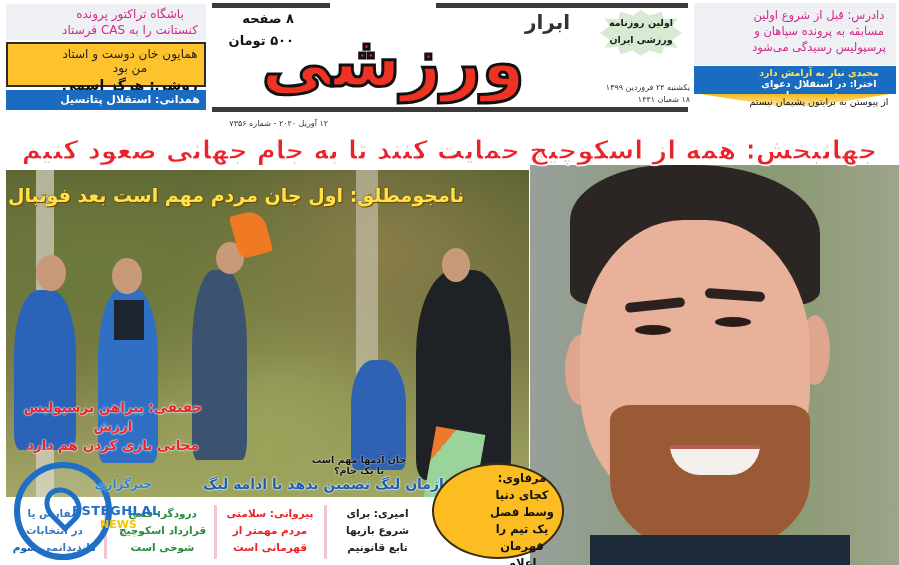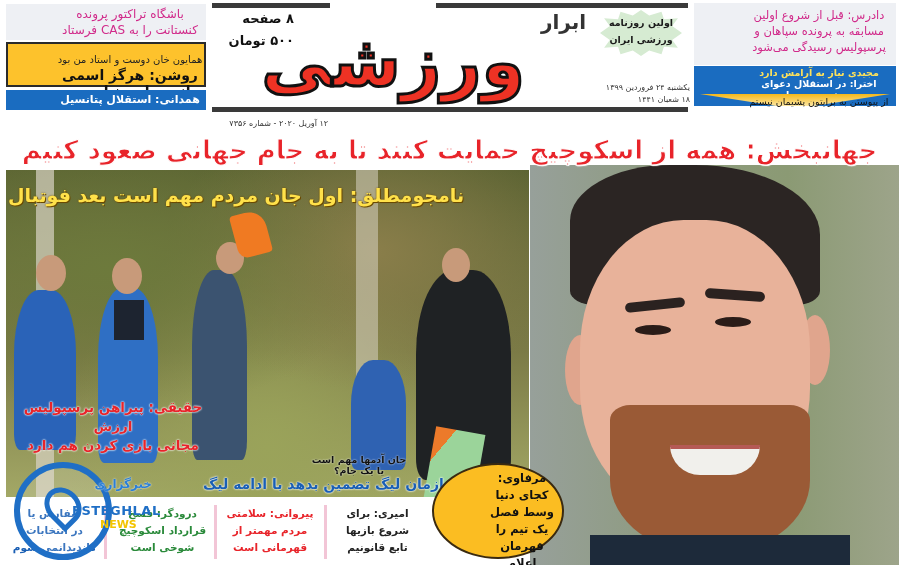--- a/index.html
+++ b/index.html
@@ -6,36 +6,36 @@
   html, body { width: 899px; height: 565px; overflow: hidden; background: #ffffff; }
   body { position: relative; font-family: "DejaVu Sans", sans-serif; direction: rtl; }
 
   .abs { position: absolute; }
   .center { text-align: center; padding-left: 48px; }
 
   
   .left-col { left: 0; top: 0; width: 210px; height: 115px; }
   .box-pink { left: 6px; top: 4px; width: 200px; height: 36px; background: #eef0f4; color: #d12a8a; font-size: 12px; line-height: 16px; padding-top: 2px; }
   .box-yellow { left: 6px; top: 42px; width: 200px; height: 45px; background: #fdc22c; border: 2px solid #2b2b2b; }
-  .box-yellow .sub { font-size: 10px; color: #222; margin-top: 10px; }
+  .box-yellow .sub { font-size: 12px; color: #222; margin-top: 3px; }
   .box-yellow .main { font-size: 14px; font-weight: bold; color: #111; margin-top: 2px; }
   .box-blue-left { left: 6px; top: 90px; width: 200px; height: 20px; background: #1a6cc0; color: #ffffff; font-size: 11px; font-weight: bold; line-height: 20px; }
   .rule { background: #3a3a3a; height: 5px; }
   .price-block { left: 224px; top: 8px; width: 70px; text-align: right; font-weight: bold; font-size: 13px; line-height: 22px; color: #111; }
   .issue-left { left: 218px; top: 87px; width: 110px; font-size: 8px; color: #333; margin-top: 32px; }
   .logo { left: 345px; top: 4px; width: 200px; height: 108px; }
   .logo-main { position: absolute; left: 0; top: 12px; width: 180px; height: 96px; font-size: 70px; font-weight: bold; line-height: 92px; color: #ee3224; text-align: center;
     -webkit-text-stroke: 3px #111; letter-spacing: -4px; }
-  .logo-sup { position: absolute; left: 196px; top: 6px; font-size: 20px; font-weight: bold; color: #333; }
+  .logo-sup { position: absolute; left: 180px; top: 6px; font-size: 20px; font-weight: bold; color: #333; }
   .badge-star { left: 600px; top: 10px; width: 82px; height: 46px; background: #d6ebd2;
     clip-path: polygon(50% 0%,60% 12%,75% 4%,78% 20%,95% 18%,88% 35%,100% 50%,88% 65%,95% 82%,78% 80%,75% 96%,60% 88%,50% 100%,40% 88%,25% 96%,22% 80%,5% 82%,12% 65%,0% 50%,12% 35%,5% 18%,22% 20%,25% 4%,40% 12%); }
   .badge-text { left: 600px; top: 14px; width: 82px; font-size: 9.5px; font-weight: bold; color: #1b1b1b; line-height: 17px; text-align: center; }
   .date-right { left: 590px; top: 82px; width: 100px; font-size: 8px; color: #333; line-height: 12px; text-align: right; }
   .box-pink-right { left: 694px; top: 3px; width: 202px; height: 62px; background: #eef0f4; color: #d12a8a; font-size: 11.5px; line-height: 16px; padding-top: 4px; }
-  .box-blue-right { left: 694px; top: 66px; width: 202px; height: 40px; background: #1a6cc0; color: #ffffff; font-weight: bold; }
+  .box-blue-right { left: 694px; top: 66px; width: 202px; height: 28px; background: #1a6cc0; color: #ffffff; font-weight: bold; }
   .box-blue-right .l1 { font-size: 9.5px; color: #ffe25a; margin-top: 1px; }
   .box-blue-right .l2 { font-size: 9.5px; margin-top: 0; }
   .yellow-wedge { left: 700px; top: 94px; width: 190px; height: 12px; background: linear-gradient(#f5b81a, #fde7a3); clip-path: polygon(0 0,100% 0,60% 100%,40% 100%); }
   .quote-right { left: 694px; top: 96px; width: 202px; font-size: 9.5px; color: #111; }
 
   
   .headline { left: 0; top: 128px; width: 899px; height: 45px; font-size: 26px; font-weight: bold; color: #e8242a; text-align: center;
     -webkit-text-stroke: 1px #ffffff; text-shadow: 0 0 2px #fff, 1px 1px 1px #fff; line-height: 44px; }
 
   

